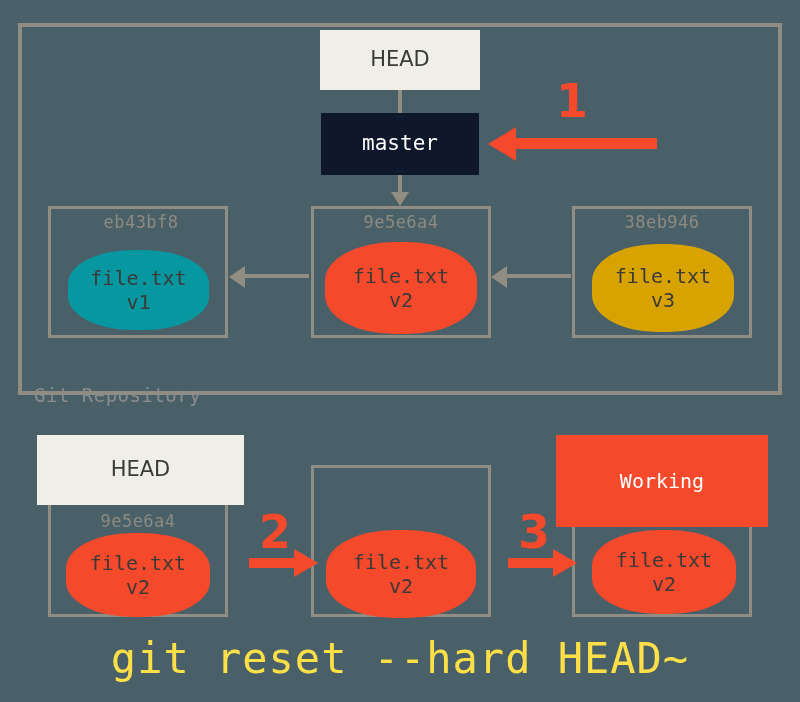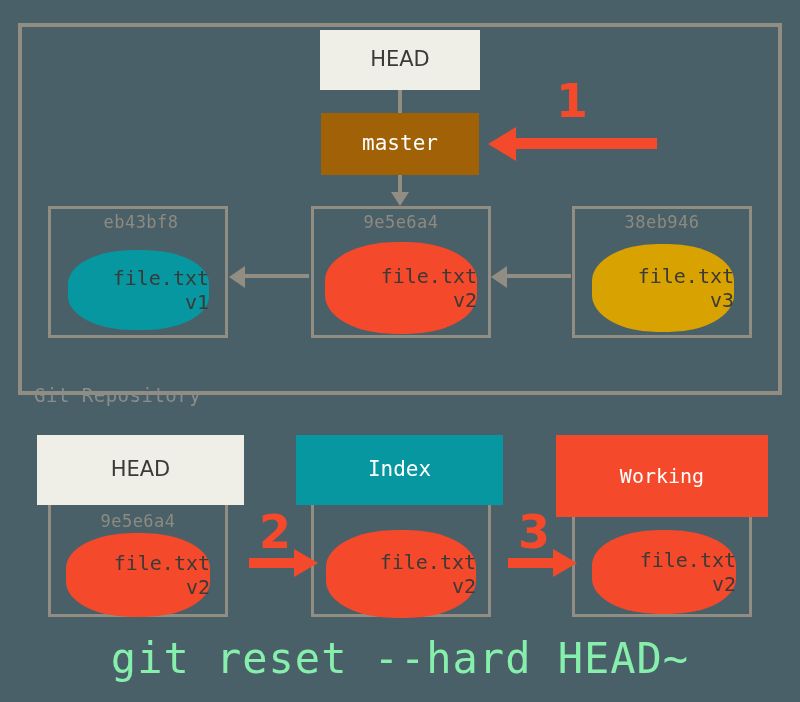--- a/index.html
+++ b/index.html
@@ -34,21 +34,21 @@
     line-height:1.12;
     z-index:6;
   }
   .head-top{
     left:320px;top:30px;width:160px;height:60px;
     background:#f0efe7;color:#3a3a38;
     font-family:"DejaVu Sans", sans-serif;
   }
   .master-box{
     left:321px;top:113px;width:158px;height:62px;
-    background:#a16207;color:#ffffff;
+    background:#0f172a;color:#ffffff;
   }
 
   
   .commit-frame{
     border:3px solid #918d82;
   }
   .cf1{left:48px;top:206px;width:180px;height:132px;}
   .cf2{left:311px;top:206px;width:180px;height:132px;}
   .cf3{left:572px;top:206px;width:180px;height:132px;}
 
@@ -59,21 +59,21 @@
     letter-spacing:0.5px;
     white-space:nowrap;
   }
   .h1{left:48px;top:212px;width:186px;}
   .h2{left:311px;top:212px;width:180px;}
   .h3{left:572px;top:212px;width:180px;}
 
   .blob{
     border-radius:46% / 42%;
     display:flex;flex-direction:column;
-    align-items:flex-end;justify-content:center;
+    align-items:center;justify-content:center;
     font-size:20px;line-height:1.2;
     color:#3a3a38;
     text-align:center;
   }
   .blob-teal{background:#0797a0;}
   .blob-red{background:#f4492b;}
   .blob-gold{background:#d8a200;}
 
   .b1{left:68px;top:250px;width:141px;height:80px;}
   .b2{left:325px;top:242px;width:152px;height:92px;}
@@ -144,34 +144,34 @@
   .head-bot{
     left:37px;top:435px;width:207px;height:70px;
     background:#f0efe7;color:#3a3a38;
     font-family:"DejaVu Sans", sans-serif;
   }
   .index-box{
     left:296px;top:435px;width:207px;height:70px;
     background:#0797a0;color:#ffffff;
   }
   .wd-box{
-    left:556px;top:435px;width:212px;height:82px;
+    left:556px;top:435px;width:212px;height:92px;
     background:#f4492b;color:#ffffff;
     font-size:20px;
   }
   .hb{left:48px;top:511px;width:180px;}
 
   .bb1{left:66px;top:533px;width:144px;height:84px;}
   .bb2{left:326px;top:530px;width:150px;height:88px;}
   .bb3{left:592px;top:530px;width:144px;height:84px;}
 
   .cmd{
     left:0;top:634px;width:800px;
     text-align:center;
-    color:#86efac;
+    color:#fde047;
     font-size:42px;
     letter-spacing:1px;
     white-space:nowrap;
   }
 </style>
 </head>
 <body>
 
 <div class="stage">
 
@@ -219,21 +219,20 @@
   <div class="abs bot-frame bf2"></div>
   <div class="abs bot-frame bf3"></div>
 
   <div class="abs labelbox head-bot">HEAD</div>
   <div class="abs hash hb">9e5e6a4</div>
   <div class="abs blob blob-red bb1">
     <span>file.txt</span>
     <span>v2</span>
   </div>
 
-  <div class="abs labelbox index-box">Index</div>
   <div class="abs blob blob-red bb2">
     <span>file.txt</span>
     <span>v2</span>
   </div>
 
   <div class="abs labelbox wd-box">
     <div>
       <div>Working</div>
     </div>
   </div>

